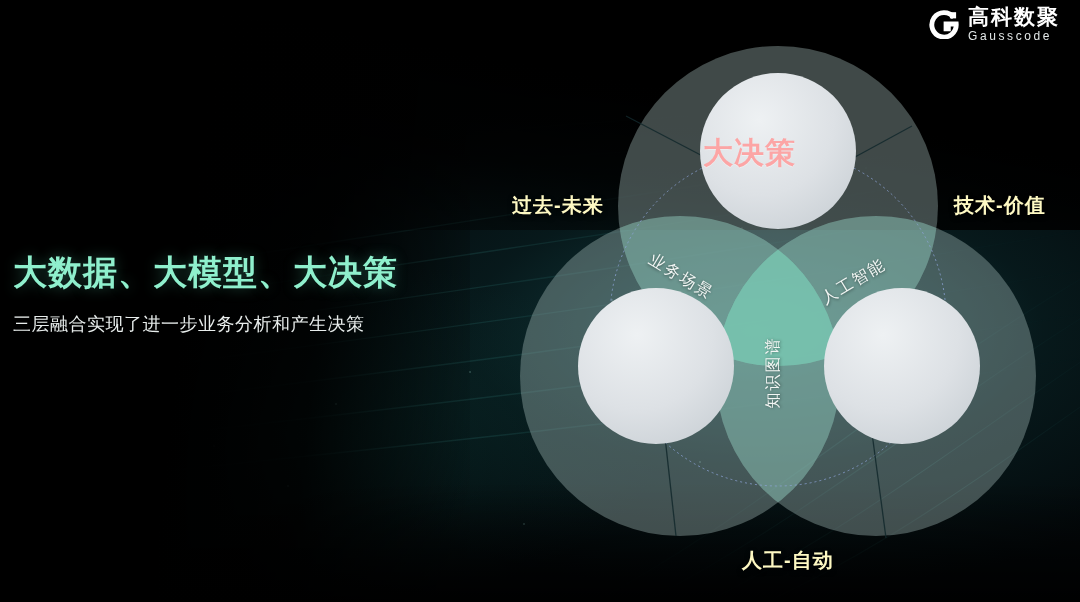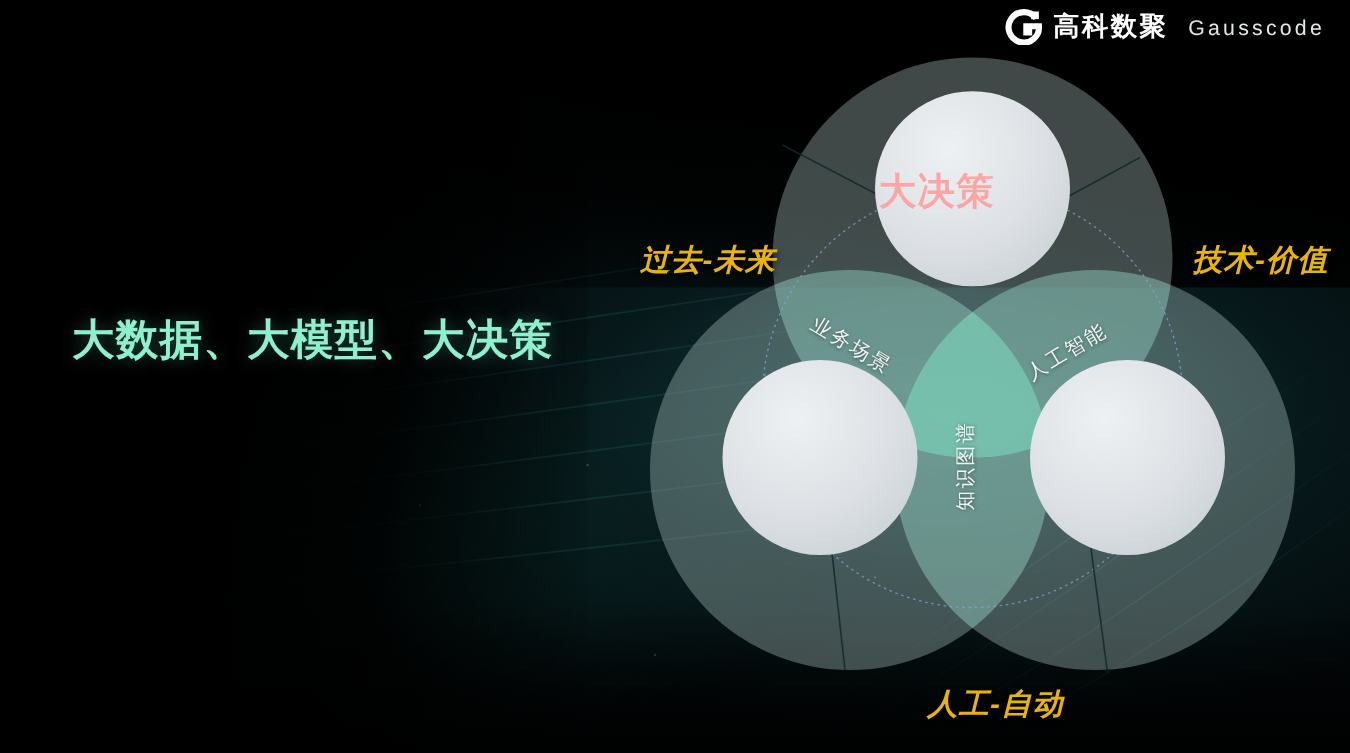--- a/index.html
+++ b/index.html
@@ -40,45 +40,44 @@
     text-shadow:0 1px 0 rgba(255,255,255,.35);
   }
   .ov-label{
     position:absolute;color:#f2f6f4;font-size:16px;font-weight:500;
     white-space:nowrap;letter-spacing:2px;
     text-shadow:0 1px 3px rgba(0,0,0,.45);
   }
 
   
   .outer-cap{
-    position:absolute;color:#eab308;font-weight:bold;font-size:24px;
+    position:absolute;color:#fef9c3;font-weight:bold;font-size:20px;
     letter-spacing:1px;white-space:nowrap;
     text-shadow:0 2px 5px rgba(0,0,0,.85);
-    font-style:italic;
-  }
-
-  
-  #copy{position:absolute;left:30px;top:252px;width:440px;text-align:center;}
+  }
+
+  
+  #copy{position:absolute;left:13px;top:252px;width:440px;}
   #copy .headline{
     color:#8ff0cd;font-weight:bold;font-size:34px;letter-spacing:1px;
     margin:0 0 18px 0;line-height:1.2;
     text-shadow:0 0 14px rgba(95,220,180,.35);
   }
   #copy .sub{
     color:#e8edec;font-size:18px;letter-spacing:.5px;margin:0 0 14px 0;
     line-height:1.45;font-weight:400;
   }
   #copy .sub:last-child{margin-bottom:0;}
 
   
   #logo{position:absolute;right:20px;top:6px;display:flex;align-items:center;gap:9px;}
   #logo .mark{width:30px;height:30px;flex:0 0 30px;}
-  #logo .words{display:flex;flex-direction:row;line-height:1;gap:16px;}
+  #logo .words{display:flex;flex-direction:column;line-height:1;}
   #logo .cn{color:#fff;font-size:21px;font-weight:bold;letter-spacing:2px;}
-  #logo .en{color:#e3e8e8;font-size:17px;letter-spacing:2.6px;margin-top:3px;}
+  #logo .en{color:#e3e8e8;font-size:12px;letter-spacing:2.6px;margin-top:3px;}
 </style>
 </head>
 <body>
 
 <div id="slide">
 
   <div class="bg-base"></div>
   <div class="bg-glow"></div>
   <div class="bg-glow2"></div>
 
@@ -197,20 +196,21 @@
     <div class="ov-label" style="left:325px;top:272px;transform:rotate(-31deg);transform-origin:left center;">人工智能</div>
     <div class="ov-label" style="left:275px;top:380px;transform:rotate(-90deg);transform-origin:left center;">知识图谱</div>
   </div>
 
   <div class="outer-cap" style="left:512px;top:192px;">过去-未来</div>
   <div class="outer-cap" style="left:954px;top:192px;">技术-价值</div>
   <div class="outer-cap" style="left:742px;top:547px;">人工-自动</div>
 
   <div id="copy">
     <p class="headline">大数据、大模型、大决策</p>
+    <p class="sub">三层融合实现了进一步业务分析和产生决策</p>
   </div>
 
   <div id="logo">
     <span class="mark">
       <svg viewBox="0 0 32 32">
         <path d="M26.5 9.2 A13 13 0 1 0 29 16 L29 16 L18.2 16 L18.2 21.2 L23.2 21.2" fill="none" stroke="#ffffff" stroke-width="5.2" stroke-linecap="butt"></path>
         <rect x="22.3" y="3.4" width="6.6" height="6.6" fill="#ffffff"></rect>
       </svg>
     </span>
     <span class="words">

